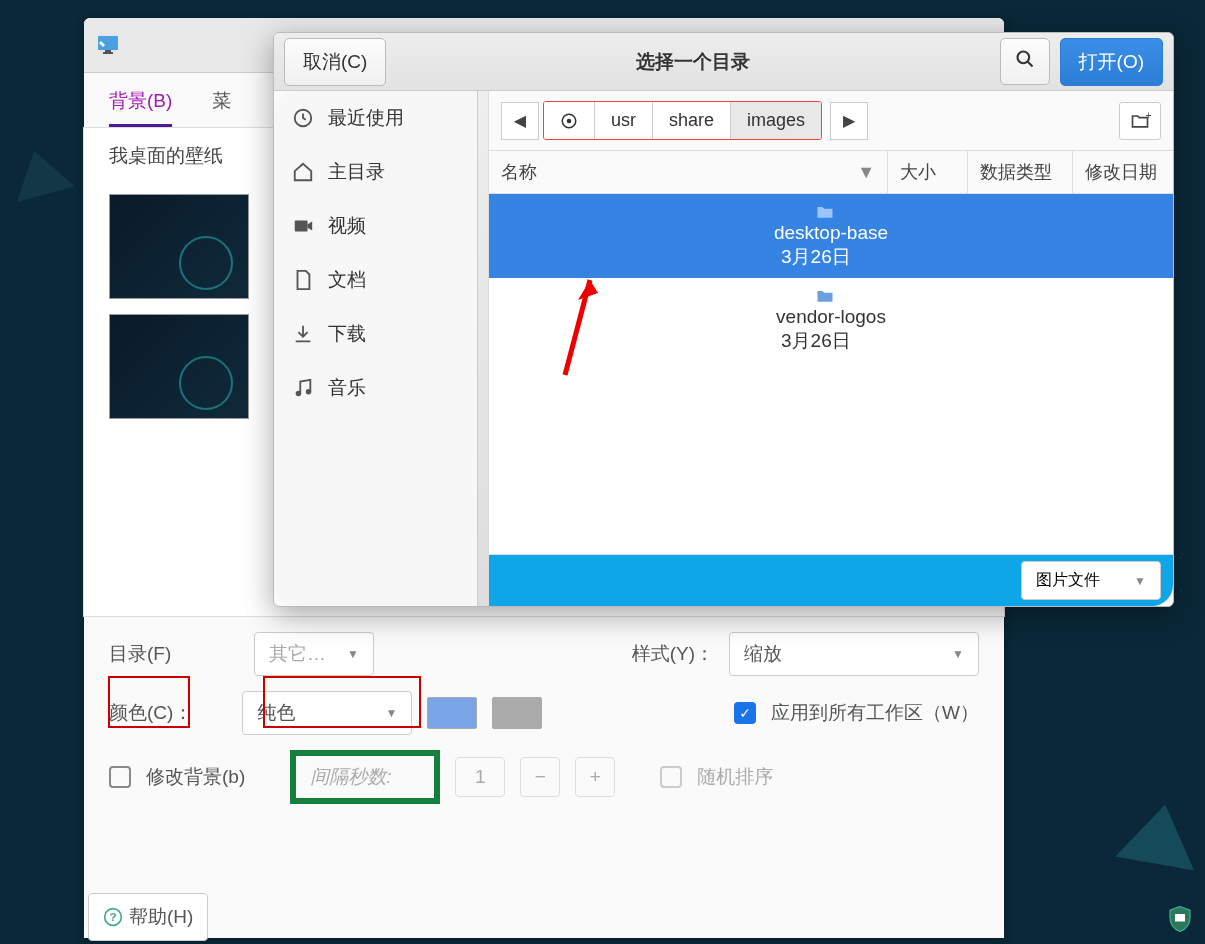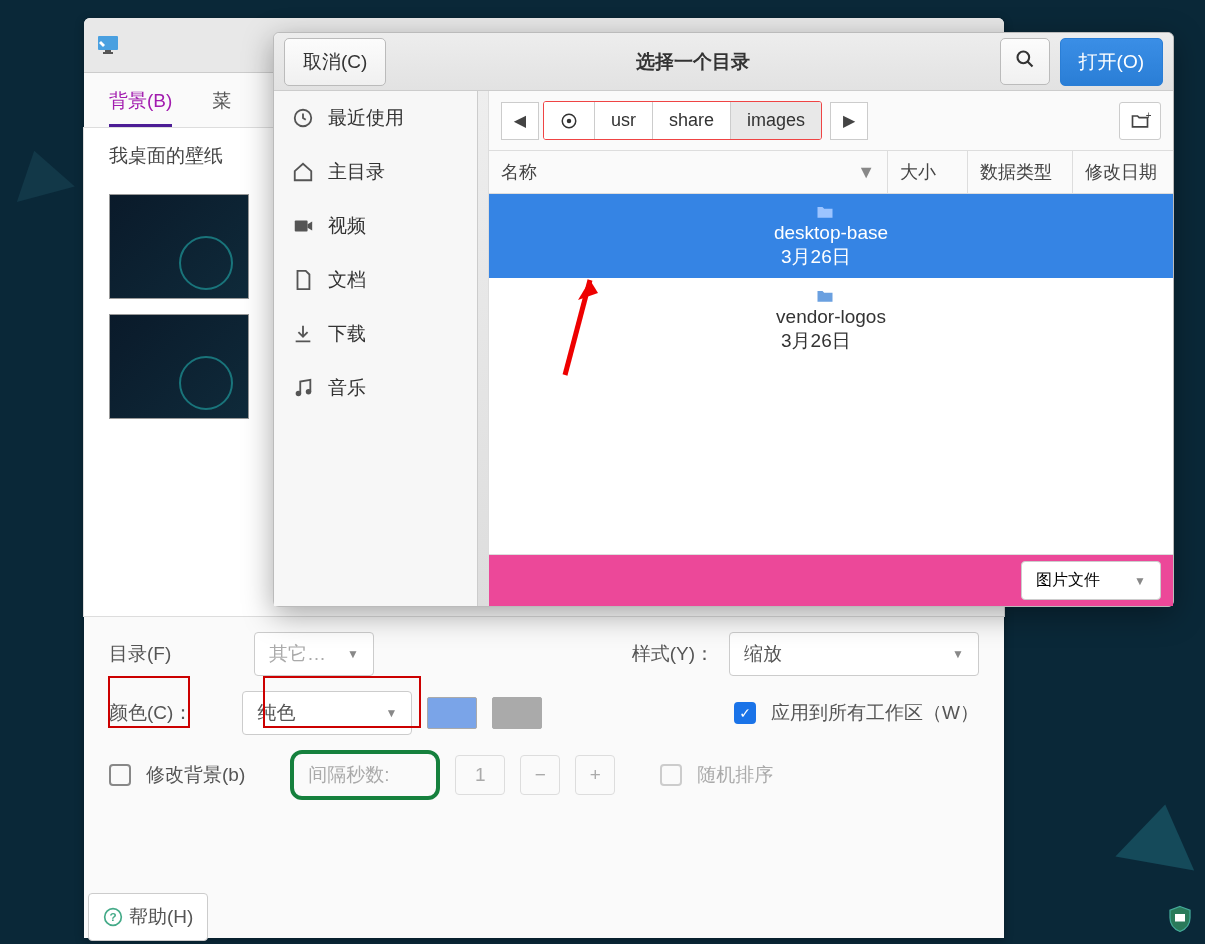--- a/index.html
+++ b/index.html
@@ -24,37 +24,37 @@
 .dropdown { display: inline-flex; align-items: center; justify-content: space-between; padding: 8px 14px; border: 1px solid #ccc; border-radius: 4px; background: #fff; min-width: 140px; cursor: pointer; }
 .dropdown.wide { min-width: 250px; }
 .dropdown .arrow { color: #888; font-size: 12px; }
 .colorbox { width: 50px; height: 32px; border: 1px solid #aaa; border-radius: 2px; cursor: pointer; }
 .colorbox.blue { background: #7aa4e8; }
 .colorbox.gray { background: #aaa; }
 .checkbox { width: 22px; height: 22px; border: 2px solid #888; border-radius: 4px; display: inline-flex; align-items: center; justify-content: center; cursor: pointer; }
 .checkbox.checked { background: #1a73e8; border-color: #1a73e8; color: #fff; font-size: 14px; }
 .numinput { width: 50px; padding: 8px; border: 1px solid #ddd; border-radius: 4px; text-align: center; color: #aaa; }
 .stepbtn { width: 40px; padding: 8px; border: 1px solid #ddd; border-radius: 4px; text-align: center; color: #aaa; cursor: pointer; }
-.input-dis { padding: 8px 14px; border: 4px solid #15803d; border-radius: 12px; color: #aaa; min-width: 150px; }
+.input-dis { padding: 8px 14px; border: 6px solid #15803d; border-radius: 0; color: #aaa; min-width: 150px; font-style: italic; }
 
 .redbox1 { position: absolute; left: 108px; top: 676px; width: 82px; height: 52px; border: 2px solid #c00; pointer-events: none; }
 .redbox2 { position: absolute; left: 263px; top: 676px; width: 158px; height: 52px; border: 2px solid #c00; pointer-events: none; }
 
 .help-btn { position: absolute; left: 88px; bottom: 3px; display: inline-flex; align-items: center; gap: 6px; padding: 10px 14px; border: 1px solid #ccc; border-radius: 4px; background: #fff; color: #555; font-size: 19px; cursor: pointer; }
 .help-btn svg { width: 20px; height: 20px; }
 
 
 .chooser { position: absolute; left: 273px; top: 32px; width: 901px; height: 575px; background: #fafafa; border: 1px solid #bbb; border-radius: 6px; box-shadow: 0 8px 30px rgba(0,0,0,0.35); display: flex; flex-direction: column; }
 .ch-titlebar { height: 58px; background: linear-gradient(#ededed, #e2e2e2); border-bottom: 1px solid #ccc; border-radius: 6px 6px 0 0; display: flex; align-items: center; padding: 12px 10px; gap: 10px; }
 .btn { padding: 10px 18px; border: 1px solid #bbb; border-radius: 5px; background: linear-gradient(#fcfcfc, #f0f0f0); cursor: pointer; font-size: 19px; color: #333; }
 .btn.primary { background: linear-gradient(#3a8ee6, #2a7ed6); color: #fff; border-color: #2a7ed6; }
 .btn.icon-only { padding: 10px 14px; }
 .ch-title { flex: 1; text-align: center; font-size: 19px; color: #333; font-weight: 600; }
 
-.ch-body { flex: 1; display: flex; overflow: hidden; }
+.ch-body { flex: 1; display: flex; overflow: hidden; border-radius: 21px; }
 .sidebar { width: 215px; background: #f7f7f7; border-right: 1px solid #ddd; overflow-y: auto; position: relative; }
 .sidebar::after { content: ''; position: absolute; right: 0; top: 0; width: 10px; height: 100%; background: linear-gradient(#eee, #ddd); border-left: 1px solid #ccc; }
 .side-item { display: flex; align-items: center; gap: 14px; padding: 14px 18px; font-size: 19px; color: #333; cursor: pointer; }
 .side-item svg { width: 22px; height: 22px; fill: #555; flex-shrink: 0; }
 
 .main { flex: 1; display: flex; flex-direction: column; }
 .pathbar { height: 60px; display: flex; align-items: center; padding: 0 12px; gap: 4px; border-bottom: 1px solid #ddd; }
 .path-nav { width: 38px; height: 38px; border: 1px solid #ccc; background: #fff; display: flex; align-items: center; justify-content: center; cursor: pointer; font-size: 16px; color: #444; }
 .crumbs { display: flex; border: 1px solid #ef4444; border-radius: 3px; overflow: hidden; }
 .crumb { padding: 8px 16px; border-right: 1px solid #ccc; background: #fff; cursor: pointer; font-size: 18px; color: #333; display: flex; align-items: center; }
@@ -71,21 +71,21 @@
 
 .file-list { flex: 1; overflow-y: auto; background: #fff; }
 .file-row { display: flex; align-items: center; padding: 8px 12px; font-size: 19px; color: #333; cursor: pointer; flex-direction: column; }
 .file-row.selected { background: #3584e4; color: #fff; }
 .file-row svg { width: 22px; height: 20px; margin-right: 12px; flex-shrink: 0; }
 .file-row .fname { flex: 1; }
 .file-row .fsize { width: 80px; }
 .file-row .ftype { width: 105px; }
 .file-row .fdate { width: 100px; }
 
-.ch-footer { height: 52px; border-top: 1px solid #ddd; background: #ec4899; display: flex; align-items: center; justify-content: flex-end; padding: 0 12px; }
+.ch-footer { height: 52px; border-top: 1px solid #ddd; background: #0ea5e9; display: flex; align-items: center; justify-content: flex-end; padding: 0 12px; }
 
 
 .arrow-anno { position: absolute; left: 550px; top: 265px; pointer-events: none; }
 .arrow-anno svg { width: 60px; height: 120px; }
 
 
 .tri { position: absolute; width: 0; height: 0; }
 .tri1 { left: 10px; top: 150px; border-left: 30px solid transparent; border-right: 30px solid transparent; border-bottom: 45px solid #123848; transform: rotate(-15deg); }
 .tri2 { right: 5px; bottom: 80px; border-left: 40px solid transparent; border-right: 40px solid transparent; border-bottom: 60px solid #154a5a; transform: rotate(10deg); }
 

